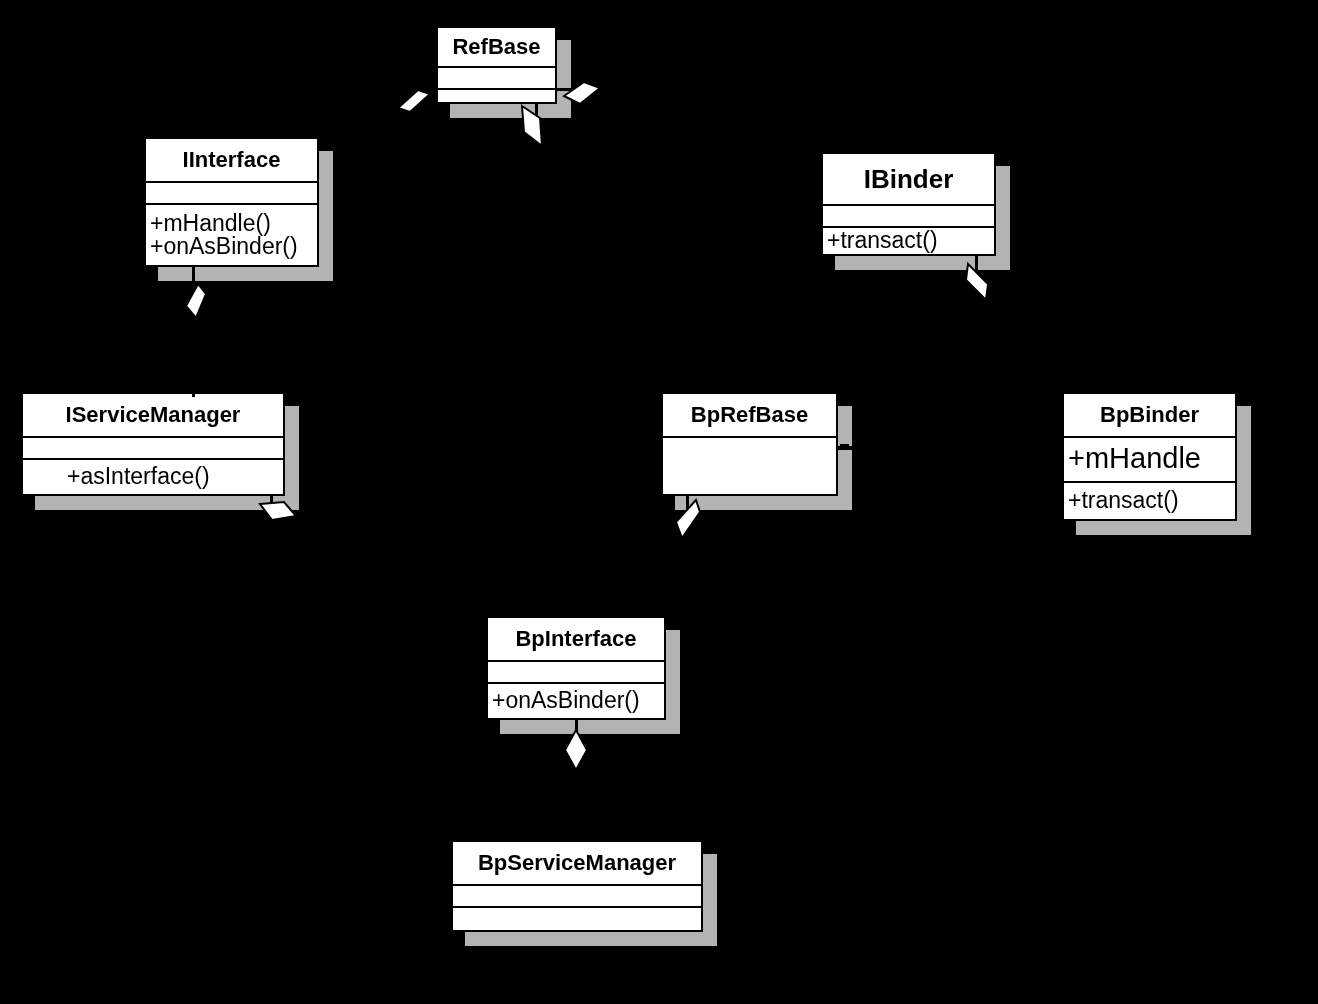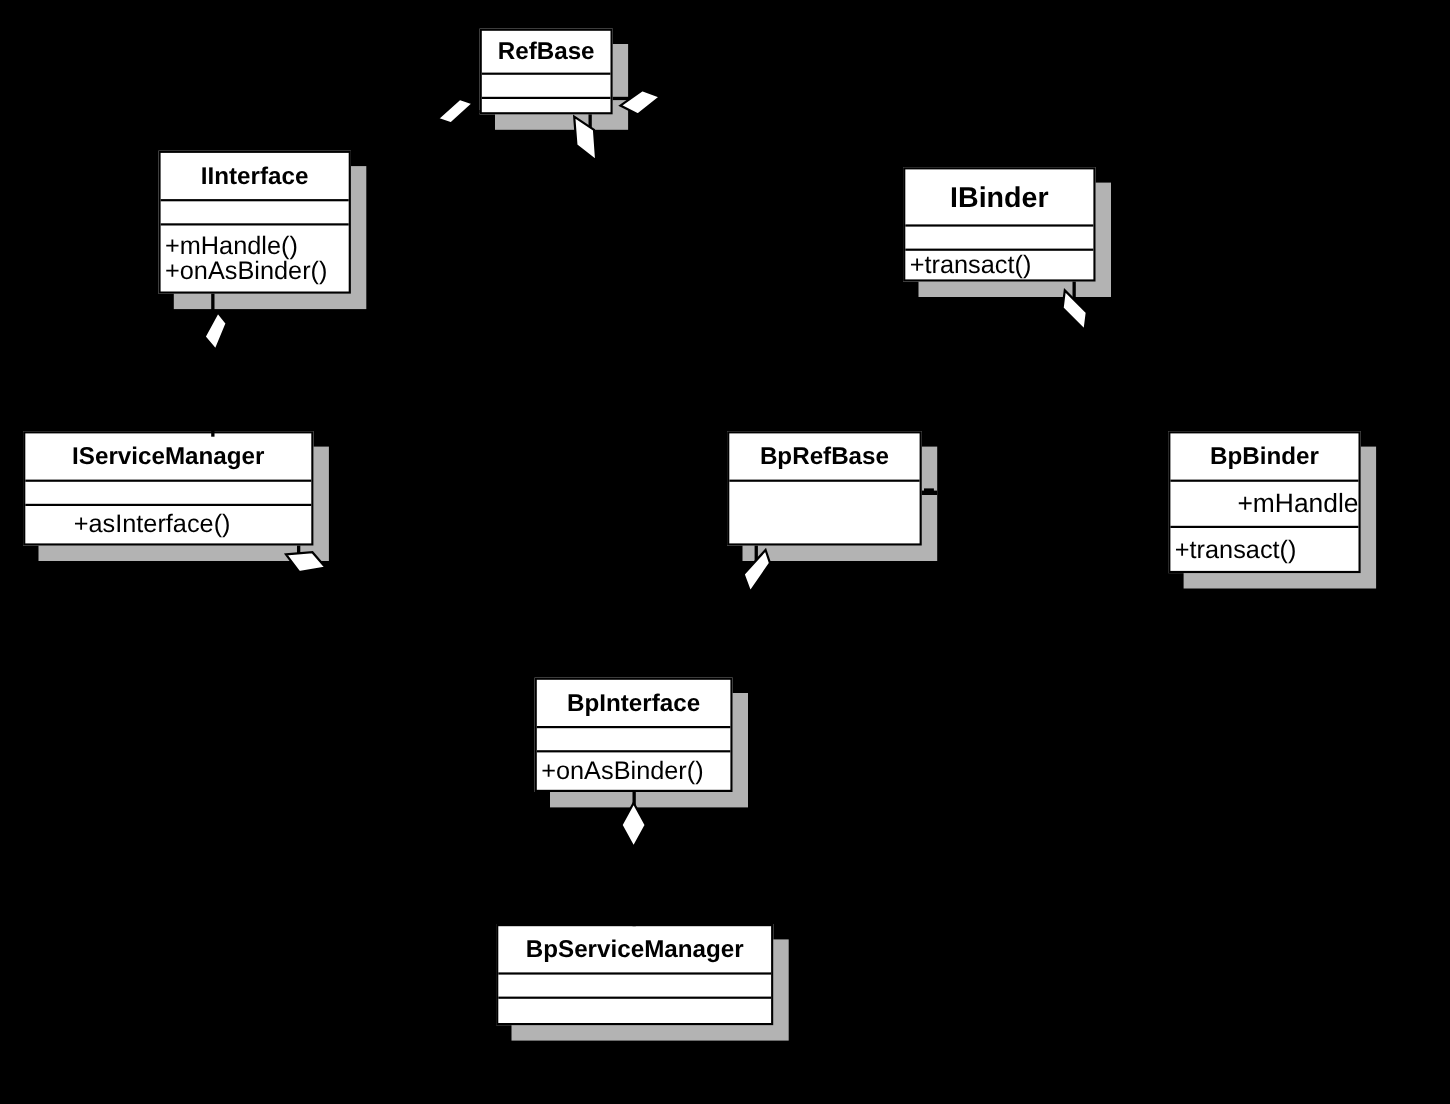--- a/index.html
+++ b/index.html
@@ -74,21 +74,21 @@
       <div class="uml-body" style="width: 177px; height: 104px;">
         <div class="uml-name" style="height: 42px; font-size: 22px;">BpRefBase</div>
         <div class="uml-compartment empty-comp" style="height: 22px; flex: 0 0 22px;"></div>
       </div>
     </div>
     <div class="uml-class" style="left: 1062px; top: 392px; width: 189px; height: 143px;">
       <div class="uml-shadow" style="left: 14px; top: 14px; width: 175px; height: 129px;"></div>
       <div class="uml-body" style="width: 175px; height: 129px;">
         <div class="uml-name" style="height: 42px; font-size: 22px;">BpBinder</div>
         <div class="uml-compartment" style="flex: 1 1 auto;">
-          <div class="uml-member" style="font-size: 24px; text-align: right;">+mHandle</div>
+          <div class="uml-member" style="font-size: 29px;">+mHandle</div>
         </div>
         <div class="uml-compartment" style="flex: 1 1 auto;">
           <div class="uml-member" style="font-size: 23px;">+transact()</div>
         </div>
       </div>
     </div>
     <div class="uml-class" style="left: 486px; top: 616px; width: 194px; height: 118px;">
       <div class="uml-shadow" style="left: 14px; top: 14px; width: 180px; height: 104px;"></div>
       <div class="uml-body" style="width: 180px; height: 104px;">
         <div class="uml-name" style="height: 42px; font-size: 22px;">BpInterface</div>

